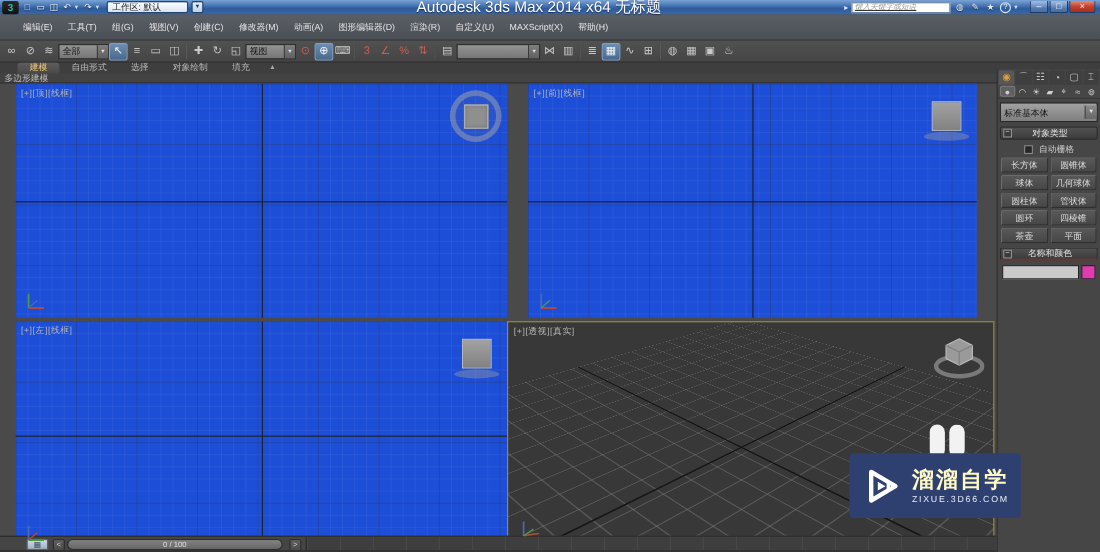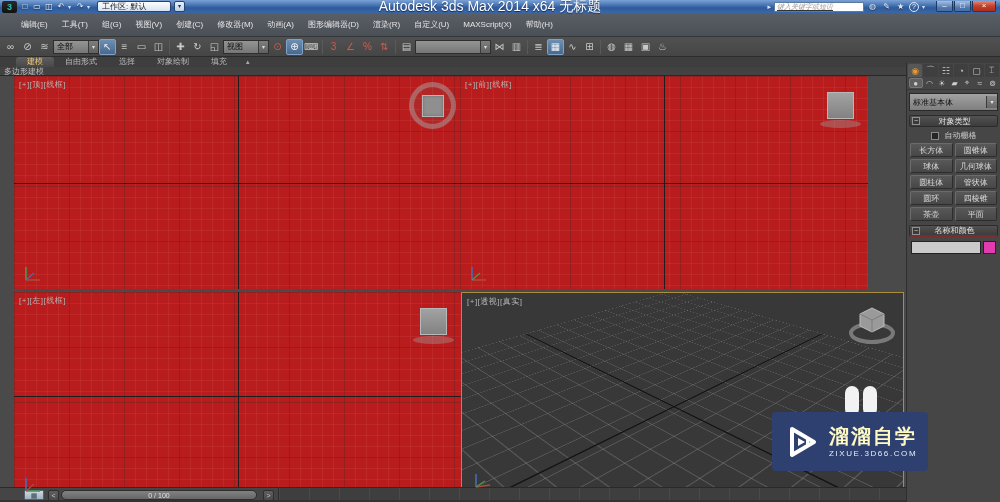--- a/index.html
+++ b/index.html
@@ -41,21 +41,21 @@
 
   
   .ribbontabs { height:10px; background:#3e3e3e; display:flex; align-items:flex-end; padding-left:16px; }
   .rtab { font-size:8px; color:#b9b9b9; padding:0 11px; line-height:10px; white-space:nowrap; }
   .rtab.active { background:linear-gradient(#5e5e5e,#484848); color:#f0c878; border-radius:3px 3px 0 0;margin-top:36px; }
   .rcollapse { font-size:7px; color:#aaa; margin-left:8px; line-height:10px; }
   .ribbonsub { height:9px; background:#424242; border-bottom:1px solid #282828; font-size:8px; color:#bdbdbd; line-height:9px; padding-left:4px; }
 
   
   .main { position:relative; width:1000px; height:424px; background:#4a4a4a; }
-  .vp { position:absolute; background:#b91c1c; overflow:hidden; }
+  .vp { position:absolute; background:#1d4ed8; overflow:hidden; }
   .vp-grid { position:absolute; inset:0;
     background-image:
       linear-gradient(to right, rgba(0,0,0,.22) 1px, transparent 1px),
       linear-gradient(to bottom, rgba(0,0,0,.22) 1px, transparent 1px),
       linear-gradient(to right, rgba(255,255,255,.055) 1px, transparent 1px),
       linear-gradient(to bottom, rgba(255,255,255,.055) 1px, transparent 1px);
     background-size:55px 55px,55px 55px,11px 11px,11px 11px; }
   .axis-v { position:absolute; left:50%; top:0; bottom:0; width:1px; background:#1e1e1e; }
   .axis-h { position:absolute; top:50%; left:0; right:0; height:1px; background:#1e1e1e; }
   .vp-label { position:absolute; top:3px; left:5px; font-size:8px; color:#b4b4b4; letter-spacing:.5px; z-index:5; }
@@ -237,21 +237,21 @@
       <div class="vc-ring">
           <div class="sq"></div>
         </div>
       <svg class="tripod" width="22" height="20" viewBox="0 0 22 20">
         <line x1="4" y1="16" x2="18" y2="16" stroke="#b04a3a" stroke-width="1.6"></line>
         <line x1="4" y1="16" x2="4" y2="3" stroke="#4a9a4a" stroke-width="1.6"></line>
         <line x1="4" y1="16" x2="12" y2="9" stroke="#4a6ab0" stroke-width="1.2"></line>
       </svg>
     </div>
 
-    <div class="vp" style="left:460px;top:0;width:408px;height:213px">
+    <div class="vp" style="left:480px;top:0;width:408px;height:213px">
       <div class="vp-grid"></div>
       <div class="axis-v"></div>
       <div class="axis-h"></div>
       <span class="vp-label">[+][前][线框]</span>
       <div class="vc-face">
           <div class="saucer"></div>
           <div class="sq"></div>
         </div>
       <svg class="tripod" width="22" height="20" viewBox="0 0 22 20">
         <line x1="4" y1="16" x2="18" y2="16" stroke="#b04a3a" stroke-width="1.6"></line>

